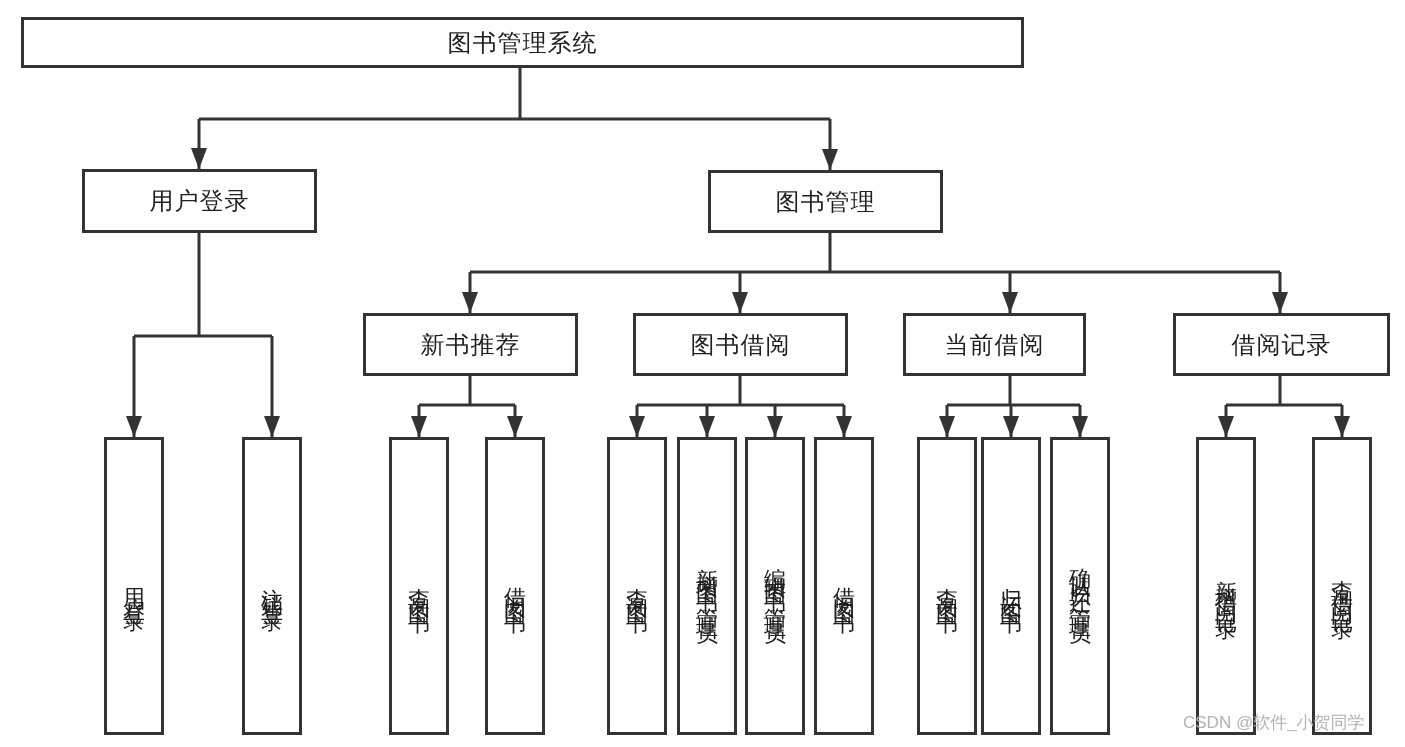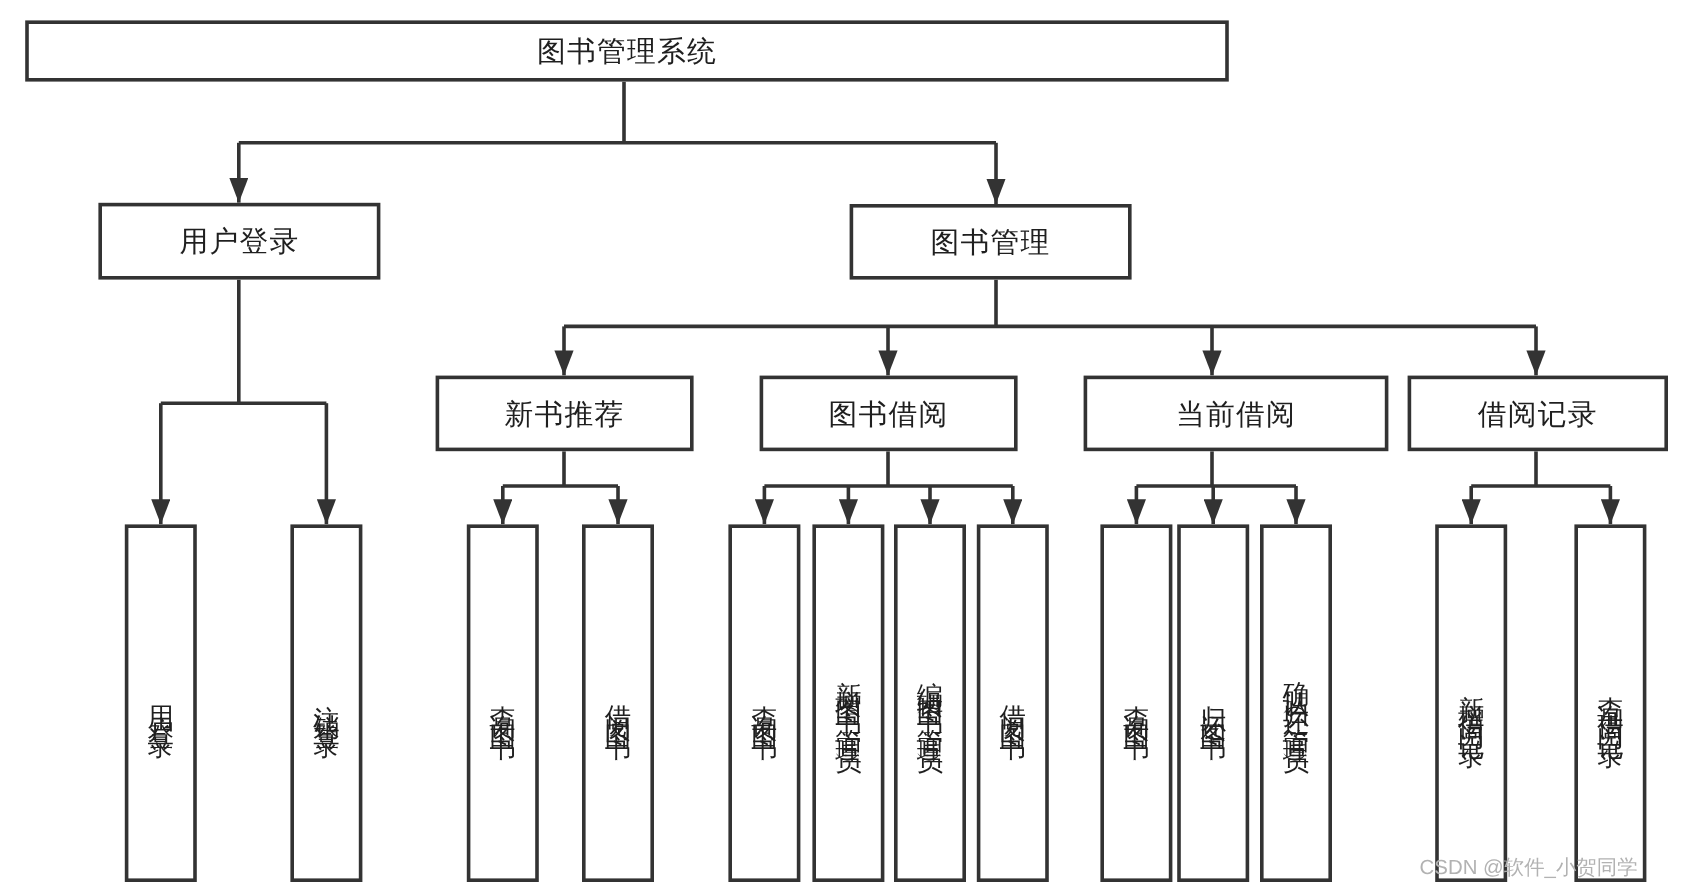--- a/index.html
+++ b/index.html
@@ -99,21 +99,21 @@
     <path d="M1342,405 V437" marker-end="url(#arrow)"></path>
   </svg>
 
   <div class="box h-label" style="left:21px;top:17px;width:1003px;height:51px">图书管理系统</div>
 
   <div class="box h-label" style="left:82px;top:169px;width:235px;height:64px">用户登录</div>
   <div class="box h-label" style="left:708px;top:170px;width:235px;height:63px">图书管理</div>
 
   <div class="box h-label" style="left:633px;top:313px;width:215px;height:63px">图书借阅</div>
   <div class="box h-label" style="left:363px;top:313px;width:215px;height:63px">新书推荐</div>
-  <div class="box h-label" style="left:903px;top:313px;width:254px;height:63px">当前借阅</div>
+  <div class="box h-label" style="left:903px;top:313px;width:183px;height:63px">当前借阅</div>
   <div class="box h-label" style="left:1173px;top:313px;width:217px;height:63px">借阅记录</div>
 
   <div class="box leaf" style="left:104px;top:437px;width:60px;height:298px">用户登录</div>
   <div class="box leaf" style="left:242px;top:437px;width:60px;height:298px">注销登录</div>
 
   <div class="box leaf" style="left:389px;top:437px;width:60px;height:298px">查询图书</div>
   <div class="box leaf" style="left:485px;top:437px;width:60px;height:298px">借阅图书</div>
 
   <div class="box leaf" style="left:607px;top:437px;width:60px;height:298px">查询图书</div>
   <div class="box leaf" style="left:677px;top:437px;width:60px;height:298px">新增图书（管理员）</div>

